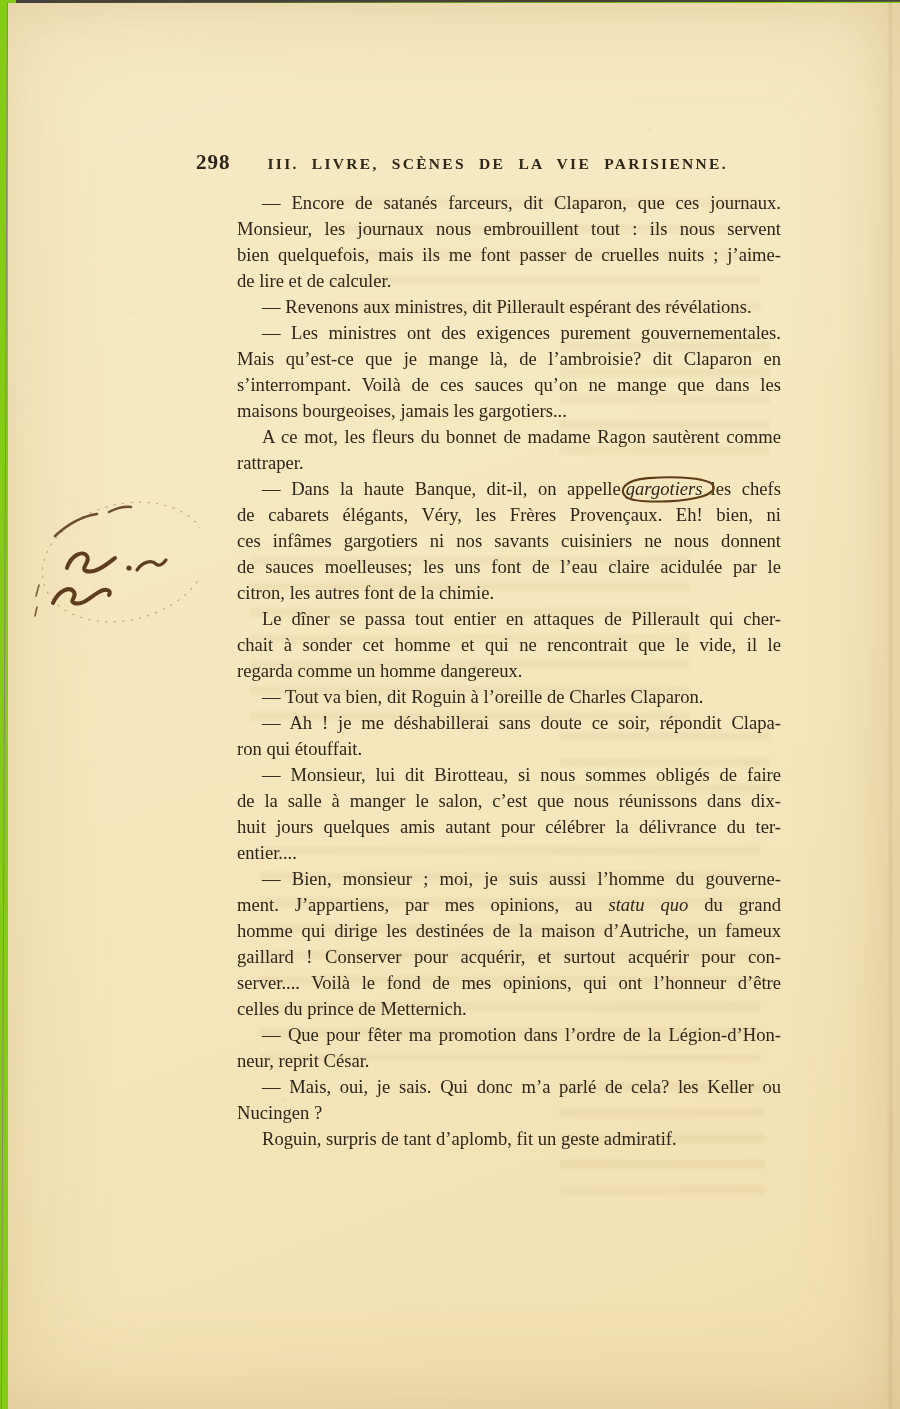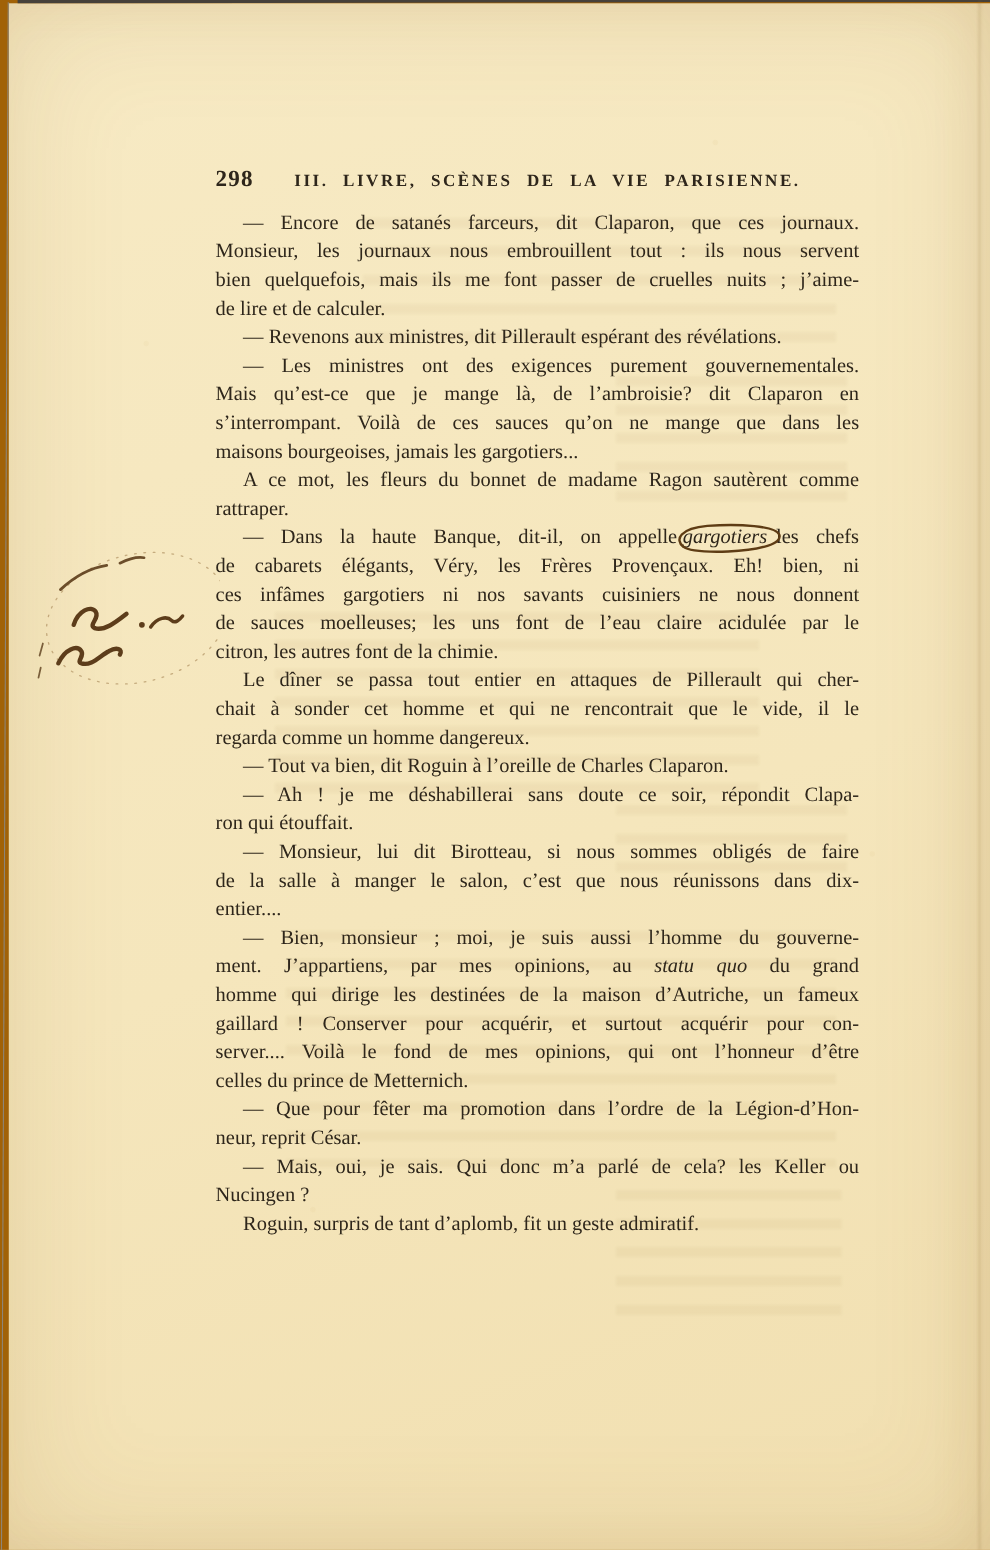--- a/index.html
+++ b/index.html
@@ -1,17 +1,17 @@
 <!DOCTYPE html>
 <html><head>
 <meta charset="utf-8">
 <style>
   html,body{margin:0;padding:0;background:#eceae2;}
   .scene{position:relative;width:900px;height:1409px;overflow:hidden;
-         background:#a16207;font-family:"Liberation Serif","DejaVu Serif",serif;}
+         background:#84cc16;font-family:"Liberation Serif","DejaVu Serif",serif;}
   
   .edge-top{position:absolute;top:0;left:16px;right:0;height:3px;background:#46413a;
             transform:rotate(-0.08deg);transform-origin:left;}
   .edge-left-line{position:absolute;top:2px;left:7px;width:1px;height:1407px;background:#8d8577;
             transform:rotate(0.25deg);transform-origin:top;}
   .paper{position:absolute;top:3px;left:8px;right:0;bottom:0;
          background:
            radial-gradient(circle at 14% 22%, rgba(190,150,70,.05) 0 2px, transparent 3px),
            radial-gradient(circle at 72% 9%, rgba(190,150,70,.06) 0 2px, transparent 3px),
            radial-gradient(circle at 88% 55%, rgba(190,150,70,.05) 0 2px, transparent 3px),
@@ -31,21 +31,21 @@
   .g5{left:260px;top:846px;width:500px;height:215px;}
   .g6{left:560px;top:1082px;width:205px;height:120px;}
 
   .content{position:absolute;left:196px;top:150px;width:585px;color:#2e261b;}
   .page-header{display:flex;align-items:baseline;gap:37px;font-weight:700;}
   .page-num{font-size:21px;letter-spacing:1px;}
   .running-title{font-size:15.5px;letter-spacing:2.3px;word-spacing:7px;}
 
   .text-block{margin-top:15px;font-size:18.6px;}
   .line{height:26px;line-height:26px;text-align:justify;text-align-last:justify;
-        hyphens:none;white-space:normal;}
+        hyphens:none;white-space:normal;margin-left:41px;}
   .line.last{text-align-last:left;}
   .line.first{padding-left:25px;}
   .it{font-style:italic;}
 
   .circled{position:relative;padding:0 8px 0 5px;}
   .circled svg{position:absolute;left:-5px;top:-8px;width:calc(100% + 12px);height:38px;overflow:visible;}
 
   .margin-note{position:absolute;left:25px;top:490px;width:175px;height:140px;}
 </style>
 </head>
@@ -106,20 +106,21 @@
         <div>
           <div class="line first last"><span>— Tout va bien, dit Roguin à l’oreille de Charles Claparon.</span></div>
         </div>
         <div>
           <div class="line first"><span>— Ah ! je me déshabillerai sans doute ce soir, répondit Clapa-</span></div>
           <div class="line last"><span>ron qui étouffait.</span></div>
         </div>
         <div>
           <div class="line first"><span>— Monsieur, lui dit Birotteau, si nous sommes obligés de faire</span></div>
           <div class="line"><span>de la salle à manger le salon, c’est que nous réunissons dans dix-</span></div>
+          <div class="line"><span>huit jours quelques amis autant pour célébrer la délivrance du ter-</span></div>
           <div class="line last"><span>entier....</span></div>
         </div>
         <div>
           <div class="line first"><span>— Bien, monsieur ; moi, je suis aussi l’homme du gouverne-</span></div>
           <div class="line"><span>ment. J’appartiens, par mes opinions, au </span><span class="it">statu quo</span><span> du grand</span></div>
           <div class="line"><span>homme qui dirige les destinées de la maison d’Autriche, un fameux</span></div>
           <div class="line"><span>gaillard ! Conserver pour acquérir, et surtout acquérir pour con-</span></div>
           <div class="line"><span>server.... Voilà le fond de mes opinions, qui ont l’honneur d’être</span></div>
           <div class="line last"><span>celles du prince de Metternich.</span></div>
         </div>

